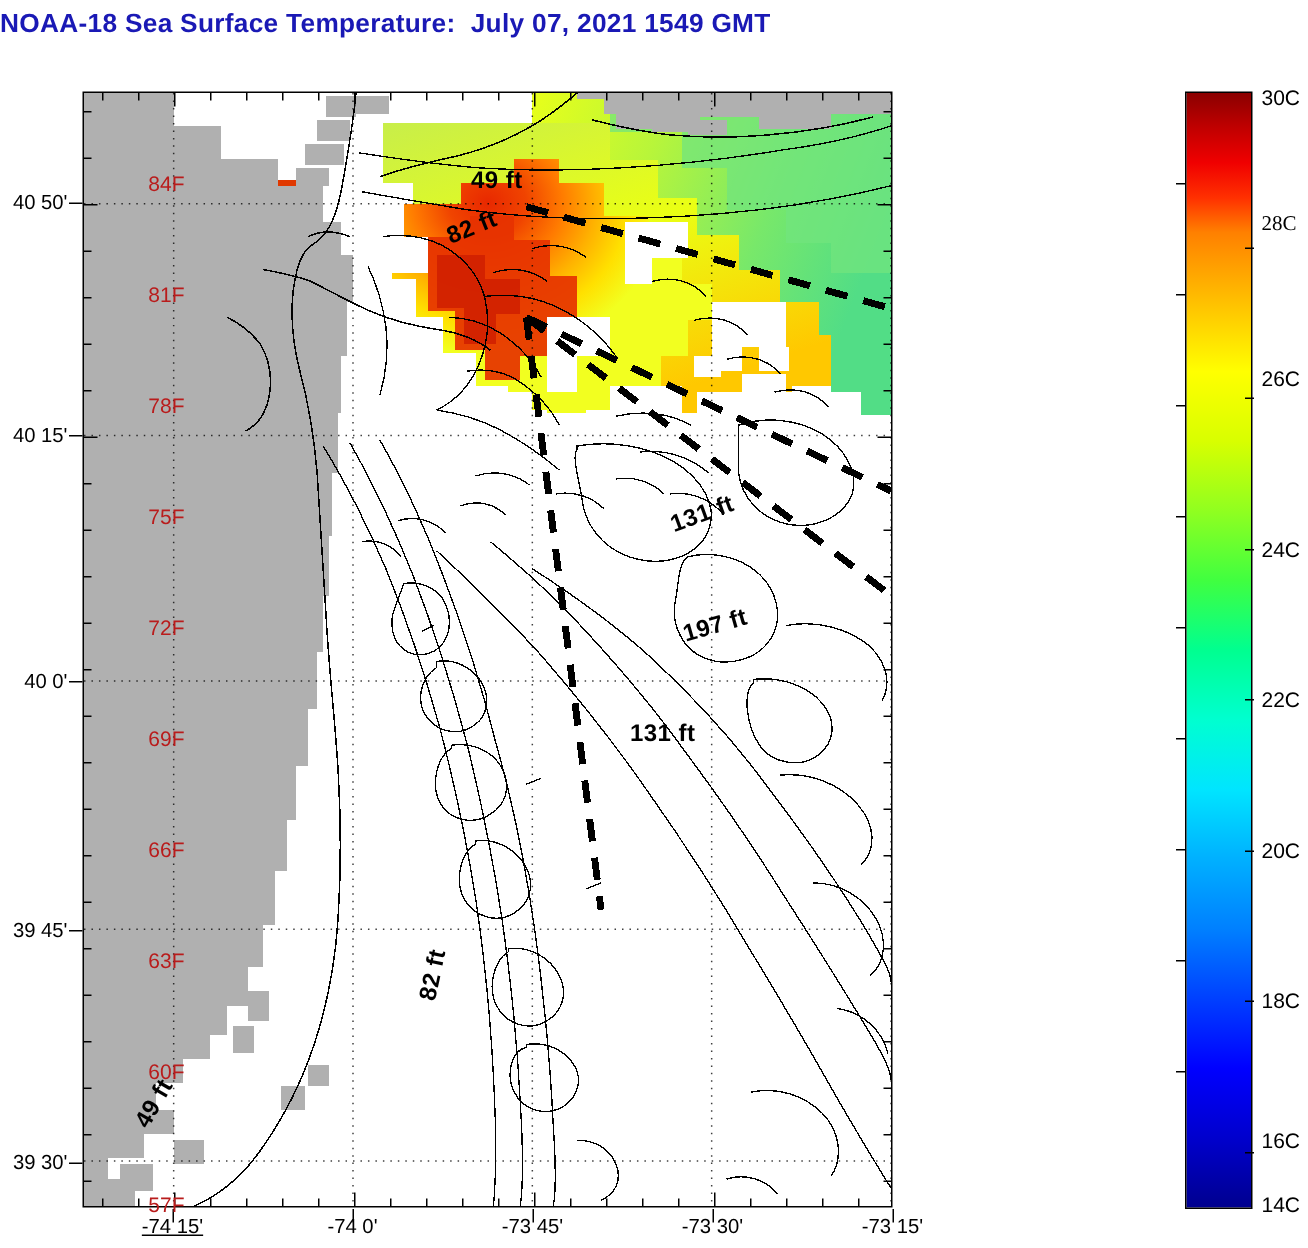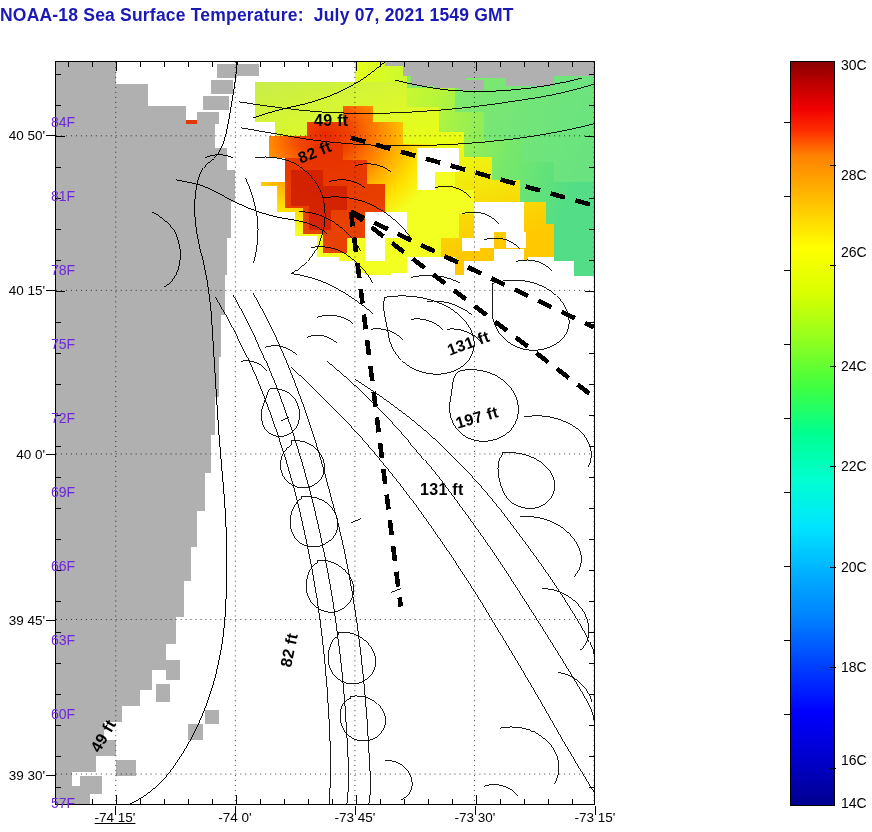--- a/index.html
+++ b/index.html
@@ -63,21 +63,21 @@
           #d8ff00 68.75%,
           #ffff00 75%,
           #ffc000 81.25%,
           #ff8000 87.5%,
           #ff3000 90.6%,
           #f00000 93.75%,
           #c00000 96.9%,
           #8b0000 100%);}
   .cb-lab-r{position:absolute;left:841px;font-size:14px;color:#000;
             white-space:nowrap;transform:translateY(-50%);}
-  .cb-lab-l{position:absolute;right:792px;padding-right:5px;font-size:14px;color:#6d28d9;
+  .cb-lab-l{position:absolute;right:744px;padding-right:5px;font-size:14px;color:#b91c1c;
             white-space:nowrap;transform:translateY(-50%);text-align:right;}
   .cb-tick-r{position:absolute;left:830px;width:6px;height:1px;background:#000;}
   .cb-tick-l{position:absolute;left:784px;width:6px;height:1px;background:#000;}
 </style>
 </head>
 <body>
 
 <div id="title-block">
   <div class="title-line">NOAA-18 Sea Surface Temperature:  July 07, 2021 1549 GMT</div>
 </div>
@@ -452,21 +452,21 @@
     <div class="otick bot" style="left: 115px;"></div>
     <div class="otick bot" style="left: 235px;"></div>
     <div class="otick bot" style="left: 355px;"></div>
     <div class="otick bot" style="left: 475px;"></div>
     <div class="otick bot" style="left: 595px;"></div>
   </div>
 
 <div id="cbar"></div>
 <div id="cbar-labels">
     <div class="cb-lab-r" style="top: 65px; text-align: right;">30C</div>
-    <div class="cb-lab-r" style="top: 175px;">28C</div>
+    <div class="cb-lab-r" style="top: 150px; font-family: Liberation Serif, serif;">28C</div>
     <div class="cb-tick-r" style="top: 165px;"></div>
     <div class="cb-lab-r" style="top: 252px;">26C</div>
     <div class="cb-tick-r" style="top: 265px;"></div>
     <div class="cb-lab-r" style="top: 366px;">24C</div>
     <div class="cb-tick-r" style="top: 366px;"></div>
     <div class="cb-lab-r" style="top: 466px;">22C</div>
     <div class="cb-tick-r" style="top: 466px;"></div>
     <div class="cb-lab-r" style="top: 567px;">20C</div>
     <div class="cb-tick-r" style="top: 567px;"></div>
     <div class="cb-lab-r" style="top: 667px;">18C</div>

